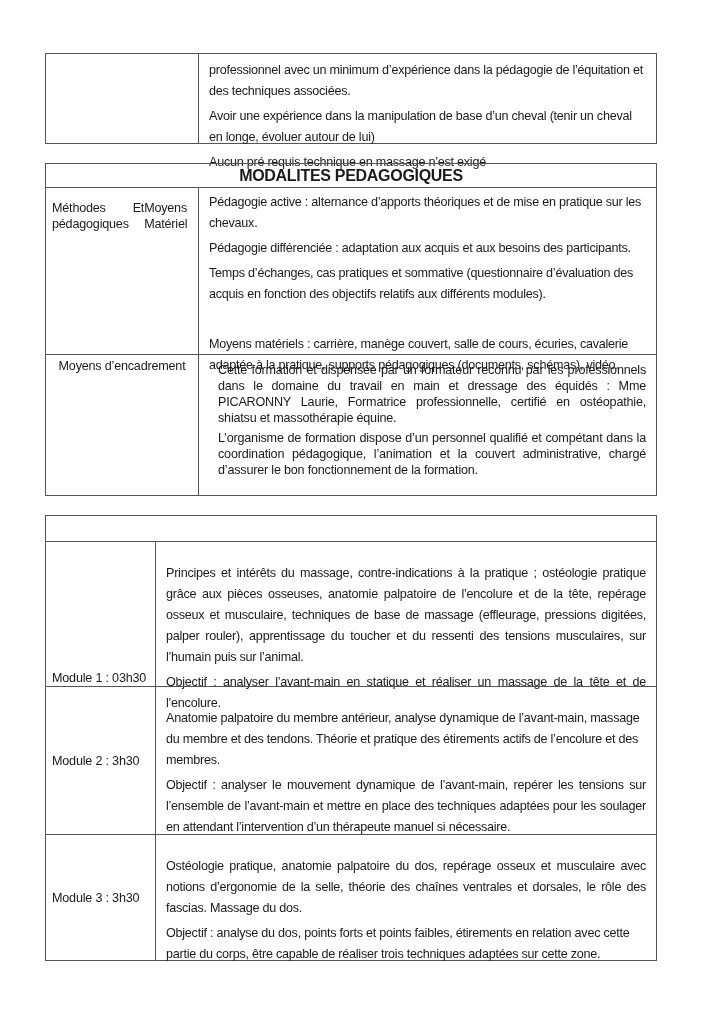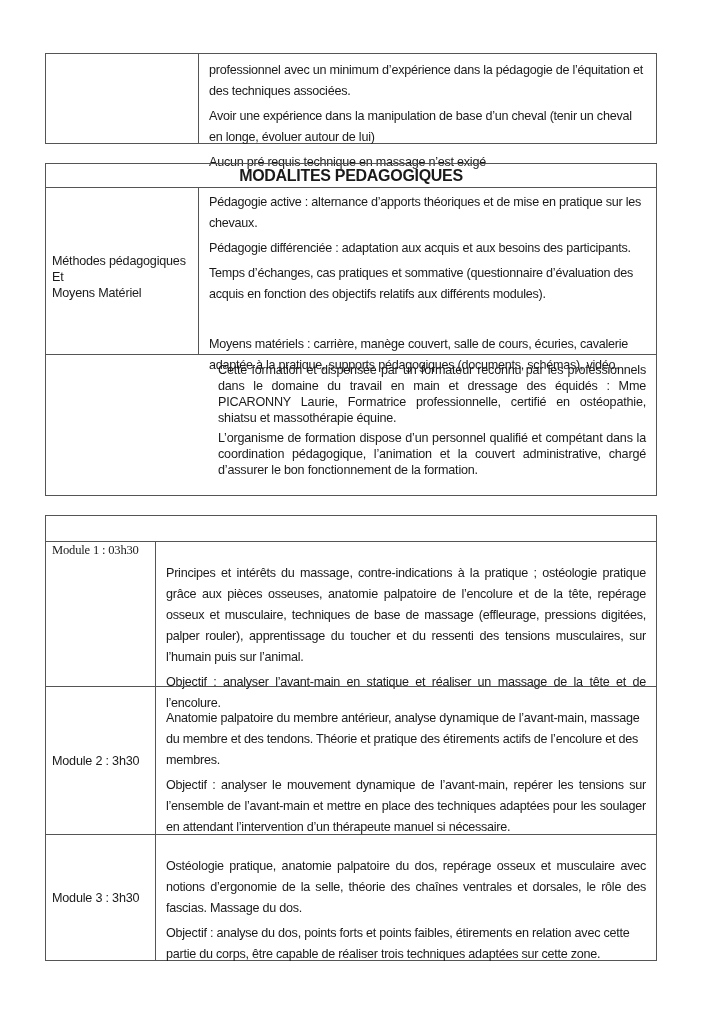--- a/index.html
+++ b/index.html
@@ -9,21 +9,21 @@
   .row { position: absolute; left: 0; right: 0; box-sizing: border-box; }
   .row.bordered { border-top: 1.5px solid #555; }
   .cell-l { position: absolute; top: 0; bottom: 0; left: 0; box-sizing: border-box; border-right: 1.5px solid #555; }
   .cell-r { position: absolute; top: 0; bottom: 0; right: 0; box-sizing: border-box; padding: 0 6px 0 6px; }
   .txt { font-size: 12.6px; line-height: 21px; letter-spacing: -0.25px; }
   .just { text-align: justify; }
   .hdr { position: absolute; left: 0; right: 0; top: 0; text-align: center; font-weight: bold;
          font-size: 16px; letter-spacing: -0.3px; }
   .para { margin: 4px; }
   .label { font-size: 12.6px; line-height: 16px; letter-spacing: -0.2px; }
-  .vcenter { display: flex; flex-direction: column; justify-content: center; padding-left: 6px; }
+  .vcenter { display: flex; flex-direction: row; justify-content: center; padding-left: 6px; }
 </style>
 </head>
 <body>
 
 <div class="tbl" style="top:53px; height:91px;">
   <div class="cell-l" style="width:153px;"></div>
   <div class="cell-r txt" style="left:153px; padding-top:2px;">
     <p class="para">professionnel avec un minimum d’expérience dans la pédagogie de l’équitation et des techniques associées.</p>
     <p class="para">Avoir une expérience dans la manipulation de base d’un cheval (tenir un cheval en longe, évoluer autour de lui)</p>
     <p class="para">Aucun pré requis technique en massage n’est exigé</p>
@@ -42,31 +42,34 @@
     <div class="cell-r txt" style="left:153px; padding-top:0px;">
       <p class="para">Pédagogie active : alternance d’apports théoriques et de mise en pratique sur les chevaux.</p>
       <p class="para">Pédagogie différenciée : adaptation aux acquis et aux besoins des participants.</p>
       <p class="para">Temps d’échanges, cas pratiques et sommative (questionnaire d’évaluation des acquis en fonction des objectifs relatifs aux différents modules).</p>
       <p class="para" style="height:21px;"></p>
       <p class="para">Moyens matériels : carrière, manège couvert, salle de cours, écuries, cavalerie adaptée à la pratique, supports pédagogiques (documents, schémas), vidéo.</p>
     </div>
   </div>
 
   <div class="row bordered" style="top:190px; height:141px;">
+    <div class="cell-l label" style="width:153px; text-align:center; padding-top:3px;">
+      <div>Moyens d’encadrement</div>
+    </div>
     <div class="cell-r label just" style="left:162px; padding-top:3px;">
       <p class="para">Cette formation et dispensée par un formateur reconnu par les professionnels dans le domaine du travail en main et dressage des équidés : Mme PICARONNY Laurie, Formatrice professionnelle, certifié en ostéopathie, shiatsu et massothérapie équine.</p>
       <p class="para">L’organisme de formation dispose d’un personnel qualifié et compétant dans la coordination pédagogique, l’animation et la couvert administrative, chargé d’assurer le bon fonctionnement de la formation.</p>
     </div>
   </div>
 </div>
 
 <div class="tbl" style="top:515px; height:446px;">
 
   <div class="row bordered" style="top:25px; height:145px;">
-    <div class="cell-l label" style="width:110px; display:flex; align-items:flex-start; padding-left:6px;font-family:Liberation Serif, serif;">
+    <div class="cell-l label" style="width:110px; display:flex; align-items:flex-end; padding-left:6px;">
       <span>Module 1 : 03h30</span>
     </div>
     <div class="cell-r txt just" style="left:110px; padding-top:17px;">
       <p class="para">Principes et intérêts du massage, contre-indications à la pratique ; ostéologie pratique grâce aux pièces osseuses, anatomie palpatoire de l’encolure et de la tête, repérage osseux et musculaire, techniques de base de massage (effleurage, pressions digitées, palper rouler), apprentissage du toucher et du ressenti des tensions musculaires, sur l’humain puis sur l’animal.</p>
       <p class="para">Objectif : analyser l’avant-main en statique et réaliser un massage de la tête et de l’encolure.</p>
     </div>
   </div>
 
   <div class="row bordered" style="top:170px; height:148px;">
     <div class="cell-l label" style="width:110px; display:flex; align-items:center; padding-left:6px;">

